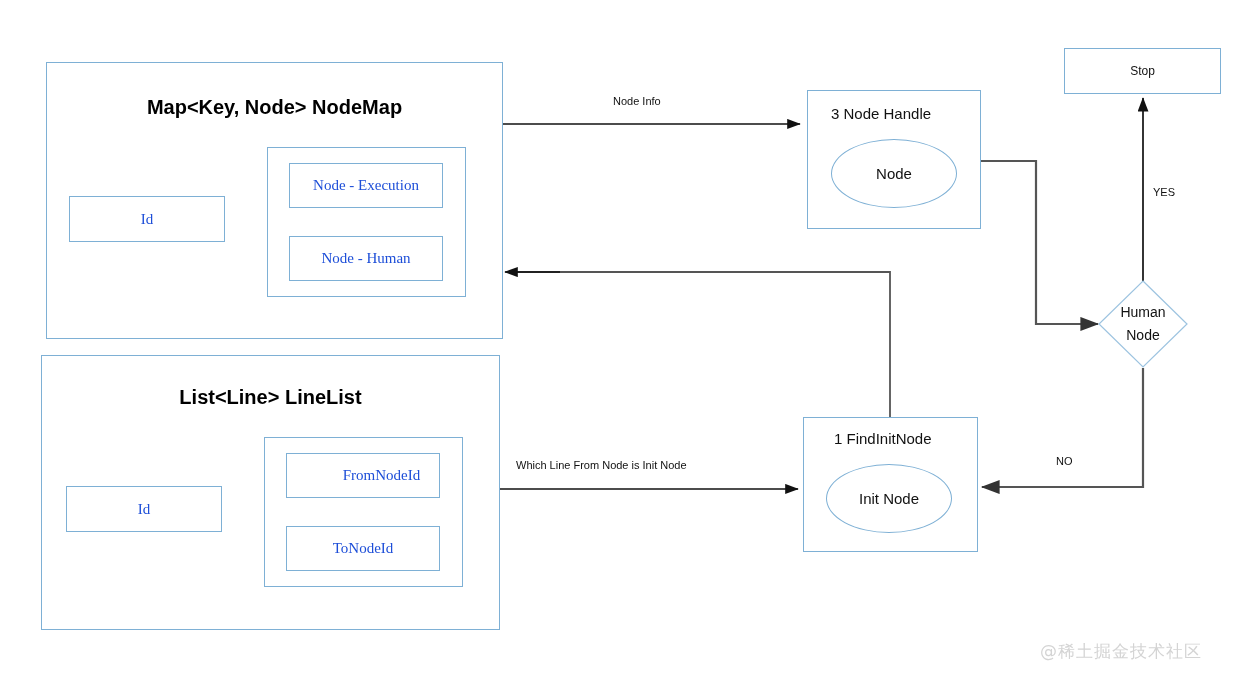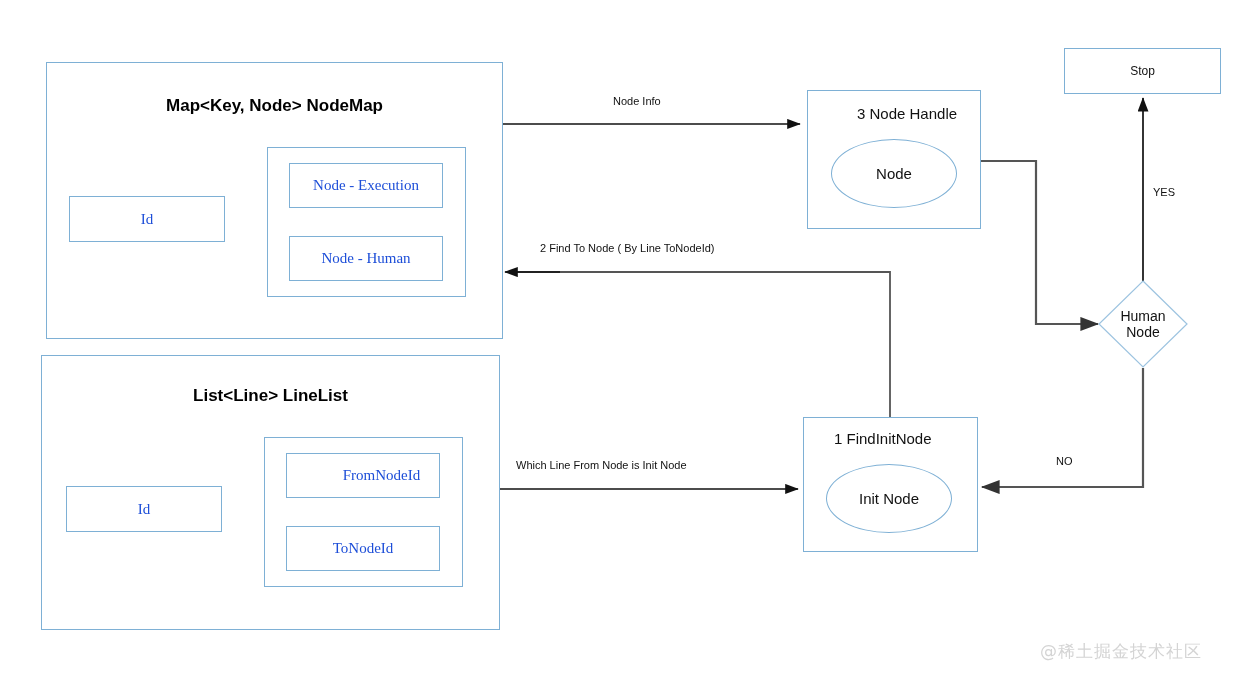--- a/index.html
+++ b/index.html
@@ -42,21 +42,21 @@
     background: transparent;
     display: flex;
     align-items: center;
     justify-content: center;
     font-size: 15px;
     color: #1d4ed8;
     font-family: Liberation Serif, serif;
   }
   .group-title {
     position: absolute;
-    font-size: 17px;
+    font-size: 20px;
     font-weight: bold;
     color: #000000;
     text-align: center;
     white-space: nowrap;
   }
   .proc-title {
     position: absolute;
     font-size: 15px;
     color: #111111;
     white-space: nowrap;
@@ -90,21 +90,21 @@
   .diamond-label {
     position: absolute;
     left: 0;
     top: 0;
     width: 100%;
     height: 100%;
     display: flex;
     align-items: center;
     justify-content: center;
     font-size: 14px;
-    line-height: 16px;
+    line-height: 23px;
     color: #111111;
     text-align: center;
     white-space: pre-line;
   }
   .edge-label {
     position: absolute;
     font-size: 11px;
     color: #111111;
     white-space: nowrap;
   }
@@ -177,21 +177,21 @@
   <div class="field-box" style="left:66px; top:486px; width:156px; height:46px;">Id</div>
 
   <div class="container-box" style="left:264px; top:437px; width:199px; height:150px;"></div>
 
   <div class="field-box" style="left:286px; top:453px; width:154px; height:45px;padding-left:37px;">FromNodeId</div>
 
   <div class="field-box" style="left:286px; top:526px; width:154px; height:45px;">ToNodeId</div>
 
   <div class="box" style="left:807px; top:90px; width:174px; height:139px;"></div>
 
-  <div class="proc-title" style="left:857px; top:105px;">3 Node Handle</div>
+  <div class="proc-title" style="left:831px; top:105px;">3 Node Handle</div>
 
   <div class="ellipse" style="left:831px; top:139px; width:126px; height:69px;">Node</div>
 
   <div class="box" style="left:803px; top:417px; width:175px; height:135px;"></div>
 
   <div class="proc-title" style="left:834px; top:430px;">1 FindInitNode</div>
 
   <div class="ellipse" style="left:826px; top:464px; width:126px; height:69px;">Init Node</div>
 
   <div class="simple-box" style="left:1064px; top:48px; width:157px; height:46px;">Stop</div>
@@ -199,21 +199,20 @@
   <div class="diamond-wrap" style="left:1098px; top:280px; width:90px; height:88px;">
     <svg width="90" height="88" viewBox="0 0 90 88">
       <polygon points="45,1 89,44 45,87 1,44" fill="none" stroke="#9cc3e0" stroke-width="1.2"></polygon>
     </svg>
     <div class="diamond-label">Human
 Node</div>
   </div>
 
   <div class="edge-label" style="left:613px; top:95px;">Node Info</div>
 
-  <div class="edge-label" style="left:540px; top:242px;">2 Find To Node ( By Line ToNodeId)</div>
 
   <div class="edge-label" style="left:516px; top:459px;">Which Line From Node is Init Node</div>
 
   <div class="edge-label" style="left:1153px; top:186px;">YES</div>
 
   <div class="edge-label" style="left:1056px; top:455px;">NO</div>
 
   <div class="watermark" style="left:1040px; top:640px;">@稀土掘金技术社区</div>
 
 </div>

